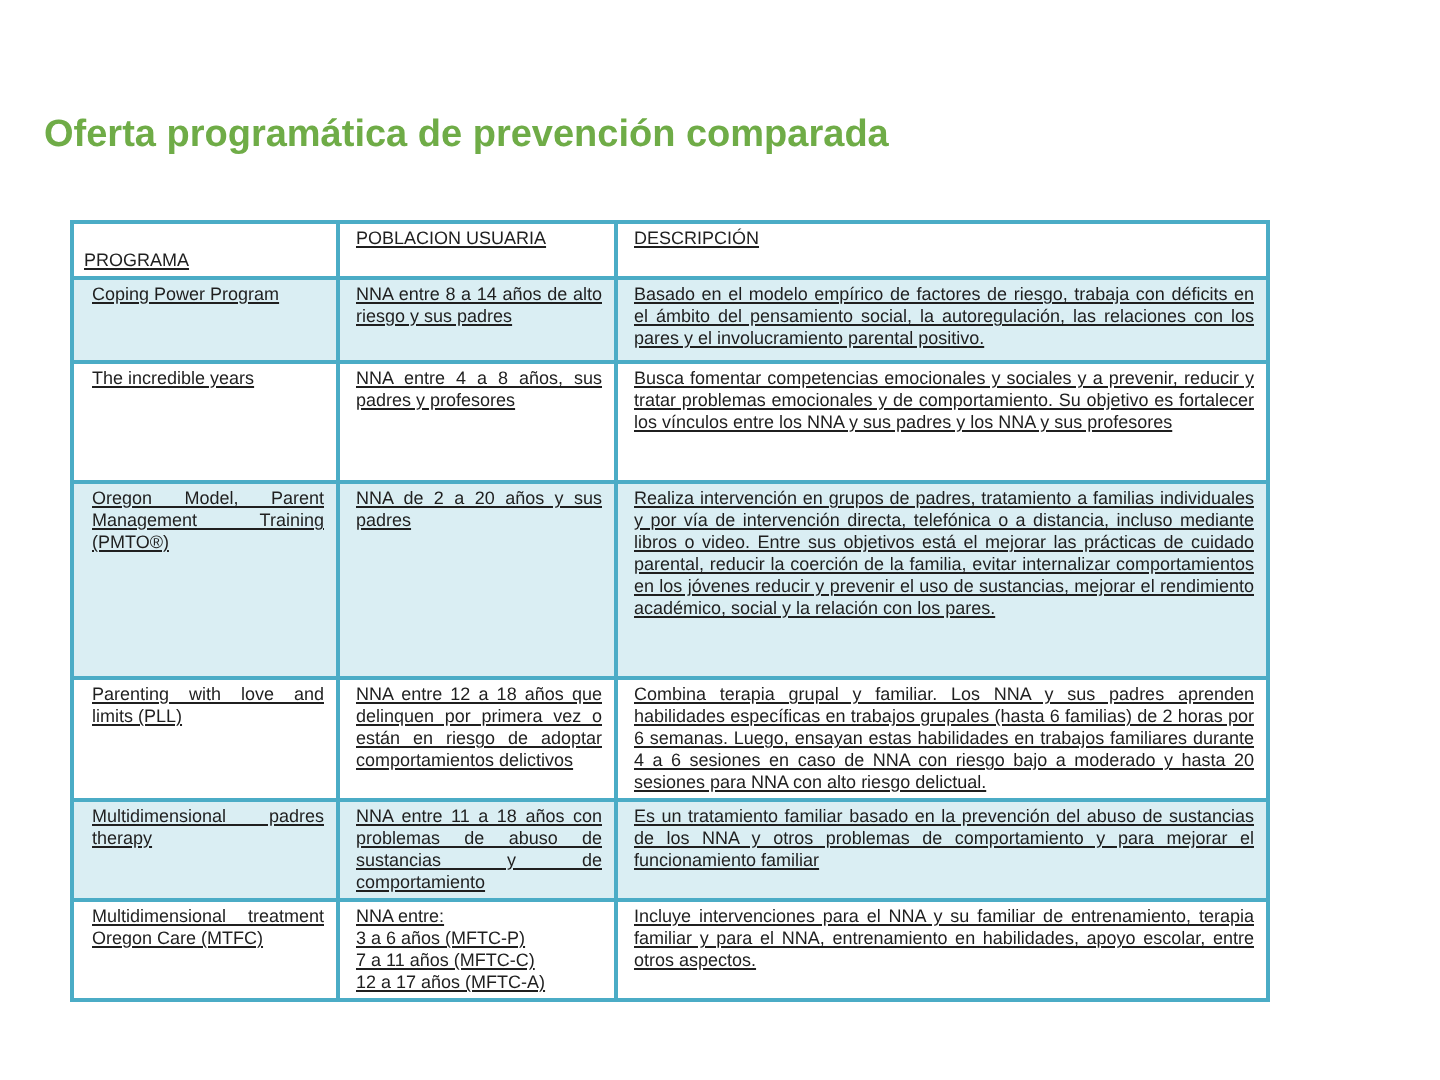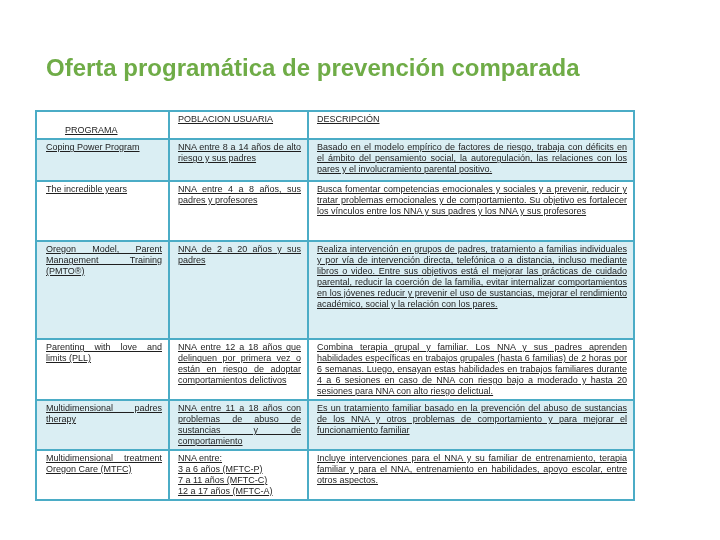--- a/index.html
+++ b/index.html
@@ -14,24 +14,24 @@
   }
   .slide {
     position: relative;
     width: 720px;
     height: 540px;
     background: #ffffff;
     overflow: hidden;
   }
   .slide-title {
     position: absolute;
-    left: 46px;
+    left: 22px;
     top: 54px;
     margin: 0;
-    font-size: 24px;
+    font-size: 19px;
     line-height: 28px;
     font-weight: bold;
     color: var(--title-color, #6FAC47);
     white-space: nowrap;
   }
   table.program-table {
     position: absolute;
     left: 35px;
     top: 110px;
     width: 598px;
@@ -49,21 +49,21 @@
     overflow: hidden;
     text-decoration: underline;
   }
   .program-table thead tr { height: 28px; }
   .program-table th {
     font-weight: normal;
     text-align: left;
     background: #ffffff;
     font-size: 9px;
   }
-  th.head-programa { vertical-align: bottom; padding-left: 28px; }
+  th.head-programa { vertical-align: bottom; padding-left: 5px; }
   th.head-poblacion, th.head-descripcion { vertical-align: top; }
   tbody tr.alt td { background: var(--alt-row-fill, #DAEEF3); }
   td.cell-programa { text-align: justify; padding-left: 9px; }
   td.cell-poblacion { text-align: justify; white-space: pre-line; }
   td.cell-descripcion { text-align: justify; }
   tr.h-r1 { height: 42px; }
   tr.h-r2 { height: 60px; }
   tr.h-r3 { height: 98px; }
   tr.h-r4 { height: 61px; }
   tr.h-r5 { height: 45px; }

